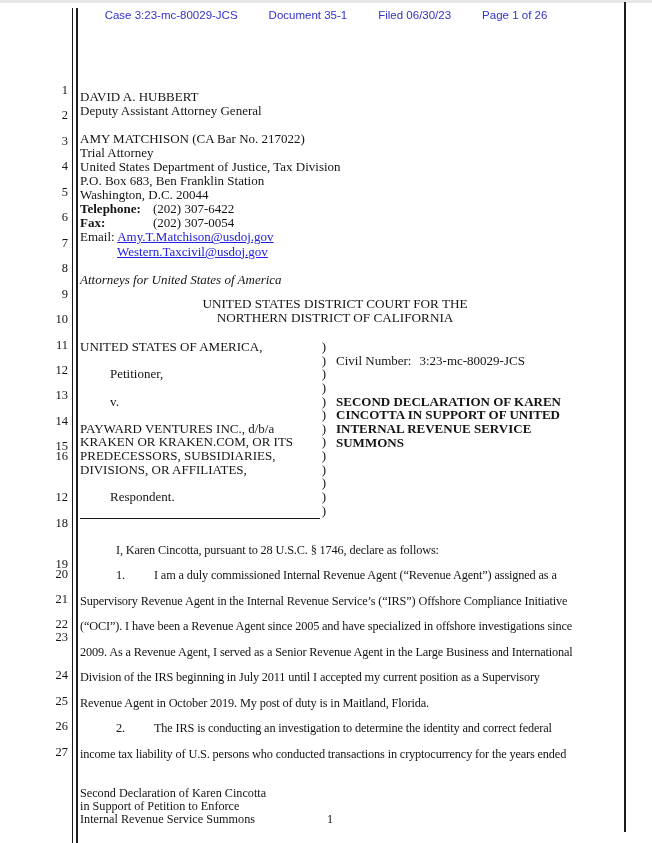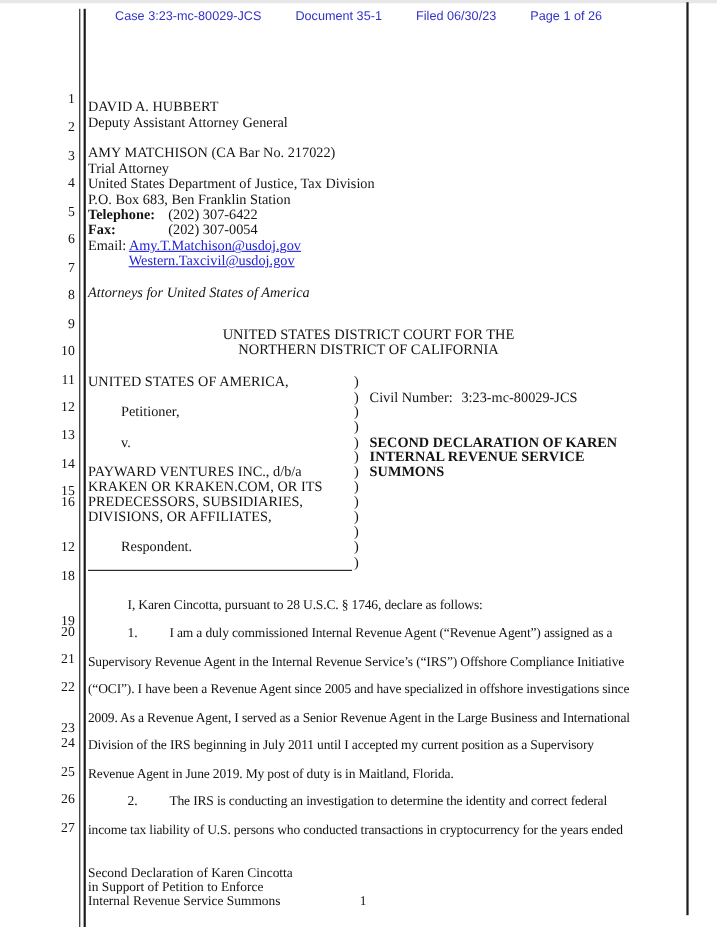--- a/index.html
+++ b/index.html
@@ -85,35 +85,36 @@
       <div class="ln" style="top: 389.4px;">13</div>
       <div class="ln" style="top: 414.85px;">14</div>
       <div class="ln" style="top: 440.3px;">15</div>
       <div class="ln" style="top: 450px;">16</div>
       <div class="ln" style="top: 491.2px;">12</div>
       <div class="ln" style="top: 516.65px;">18</div>
       <div class="ln" style="top: 558px;">19</div>
       <div class="ln" style="top: 567.55px;">20</div>
       <div class="ln" style="top: 593px; text-align: right;">21</div>
       <div class="ln" style="top: 618.45px;">22</div>
-      <div class="ln" style="top: 655px;">23</div>
+      <div class="ln" style="top: 631px;">23</div>
       <div class="ln" style="top: 669.35px;">24</div>
       <div class="ln" style="top: 694.8px;">25</div>
       <div class="ln" style="top: 720.25px;">26</div>
       <div class="ln" style="top: 745.7px;">27</div>
     </div>
 
   <div class="attorney-block">
       <div class="a-line">DAVID A. HUBBERT</div>
       <div class="a-line">Deputy Assistant Attorney General</div>
       <div class="a-line">&nbsp;</div>
       <div class="a-line">AMY MATCHISON (CA Bar No. 217022)</div>
       <div class="a-line">Trial Attorney</div>
       <div class="a-line">United States Department of Justice, Tax Division</div>
       <div class="a-line">P.O. Box 683, Ben Franklin Station</div>
+      <div class="a-line">Washington, D.C. 20044</div>
       <div class="a-line"><span class="a-label">Telephone:</span><span>(202) 307-6422</span></div>
       <div class="a-line"><span class="a-label">Fax:</span><span>(202) 307-0054</span></div>
       <div class="a-line"><span>Email: </span><a class="email-link" href="#">Amy.T.Matchison@usdoj.gov</a></div>
       <div class="a-line" style="padding-left: 37px;"><a class="email-link" href="#">Western.Taxcivil@usdoj.gov</a></div>
       <div class="a-line">&nbsp;</div>
       <div class="a-line" style="font-style: italic;">Attorneys for United States of America</div>
     </div>
 
   <div class="court-heading">
     <div>UNITED STATES DISTRICT COURT FOR THE</div>
@@ -149,34 +150,35 @@
         <div class="paren">)</div>
         <div class="paren">)</div>
         <div class="paren">)</div>
       </div>
     <div class="caption-right">
       <div class="civil-number">
         <span>Civil Number:</span><span class="civ-val">3:23-mc-80029-JCS</span>
       </div>
       <div class="doc-title">
         <div>SECOND DECLARATION OF KAREN</div>
+        <div>CINCOTTA IN SUPPORT OF UNITED</div>
         <div>INTERNAL REVENUE SERVICE</div>
         <div>SUMMONS</div>
       </div>
     </div>
   </div>
 
   <div class="body-text">
       <div class="b-line" style="top: 0px;"><span class="ind"></span><span>I, Karen Cincotta, pursuant to 28 U.S.C. § 1746, declare as follows:</span></div>
       <div class="b-line" style="top: 25.45px;"><span class="ind"></span><span class="pnum">1.</span><span>I am a duly commissioned Internal Revenue Agent (“Revenue Agent”) assigned as a</span></div>
       <div class="b-line" style="top: 50.9px;"><span>Supervisory Revenue Agent in the Internal Revenue Service’s (“IRS”) Offshore Compliance Initiative</span></div>
       <div class="b-line" style="top: 76.35px;"><span>(“OCI”). I have been a Revenue Agent since 2005 and have specialized in offshore investigations since</span></div>
       <div class="b-line" style="top: 101.8px;"><span>2009. As a Revenue Agent, I served as a Senior Revenue Agent in the Large Business and International</span></div>
       <div class="b-line" style="top: 127.25px;"><span>Division of the IRS beginning in July 2011 until I accepted my current position as a Supervisory</span></div>
-      <div class="b-line" style="top: 152.7px;"><span>Revenue Agent in June 2019. My post of duty is in Maitland, Florida.</span></div>
+      <div class="b-line" style="top: 152.7px;"><span>Revenue Agent in October 2019. My post of duty is in Maitland, Florida.</span></div>
       <div class="b-line" style="top: 178.15px;"><span class="ind"></span><span class="pnum">2.</span><span>The IRS is conducting an investigation to determine the identity and correct federal</span></div>
       <div class="b-line" style="top: 203.6px;"><span>income tax liability of U.S. persons who conducted transactions in cryptocurrency for the years ended</span></div>
     </div>
 
   <div class="footer">
     <div>Second Declaration of Karen Cincotta</div>
     <div>in Support of Petition to Enforce</div>
     <div>Internal Revenue Service Summons</div>
     <span class="page-num">1</span>
   </div>

